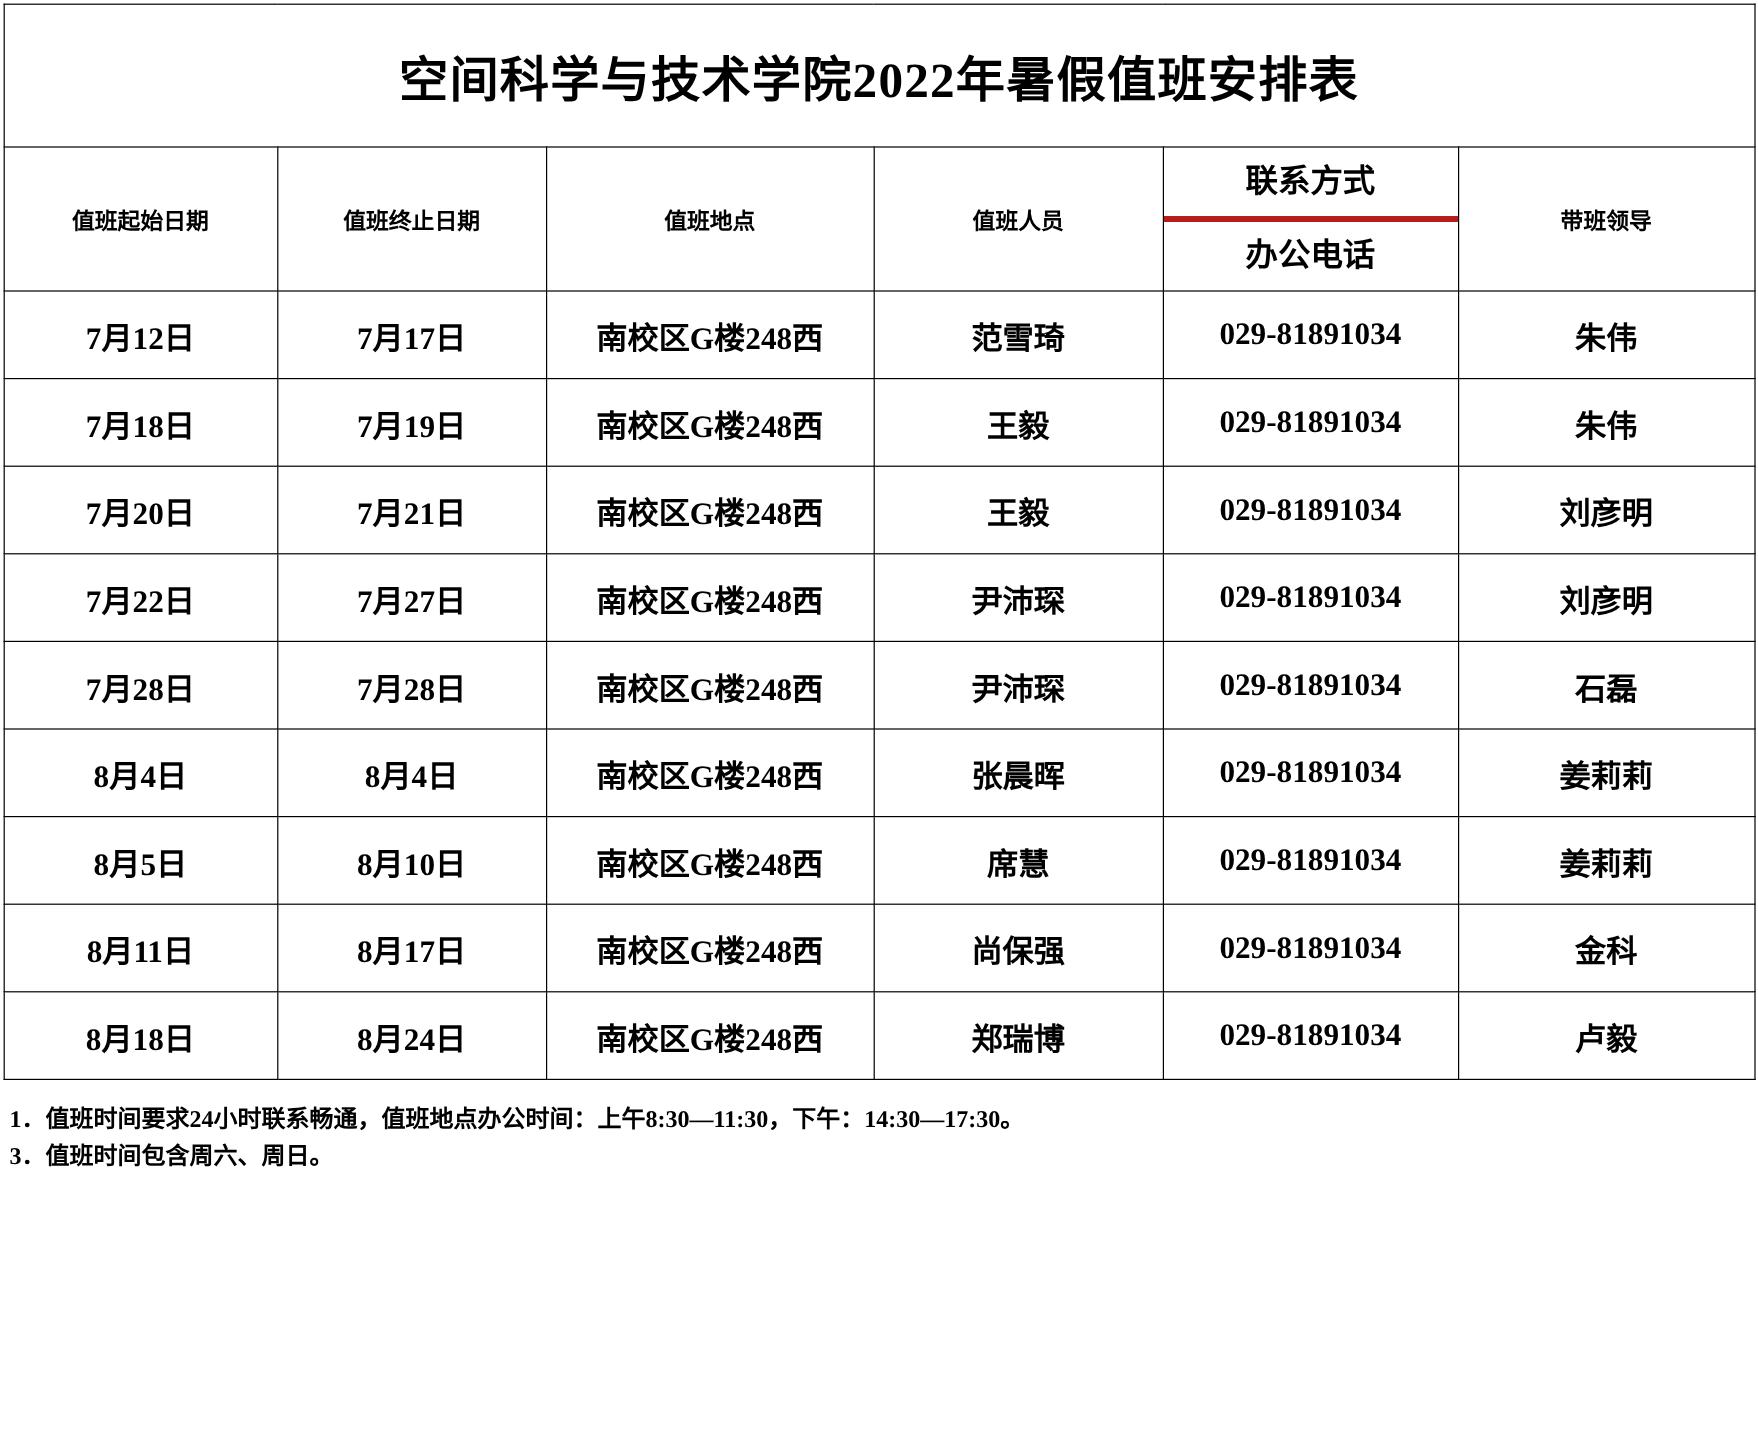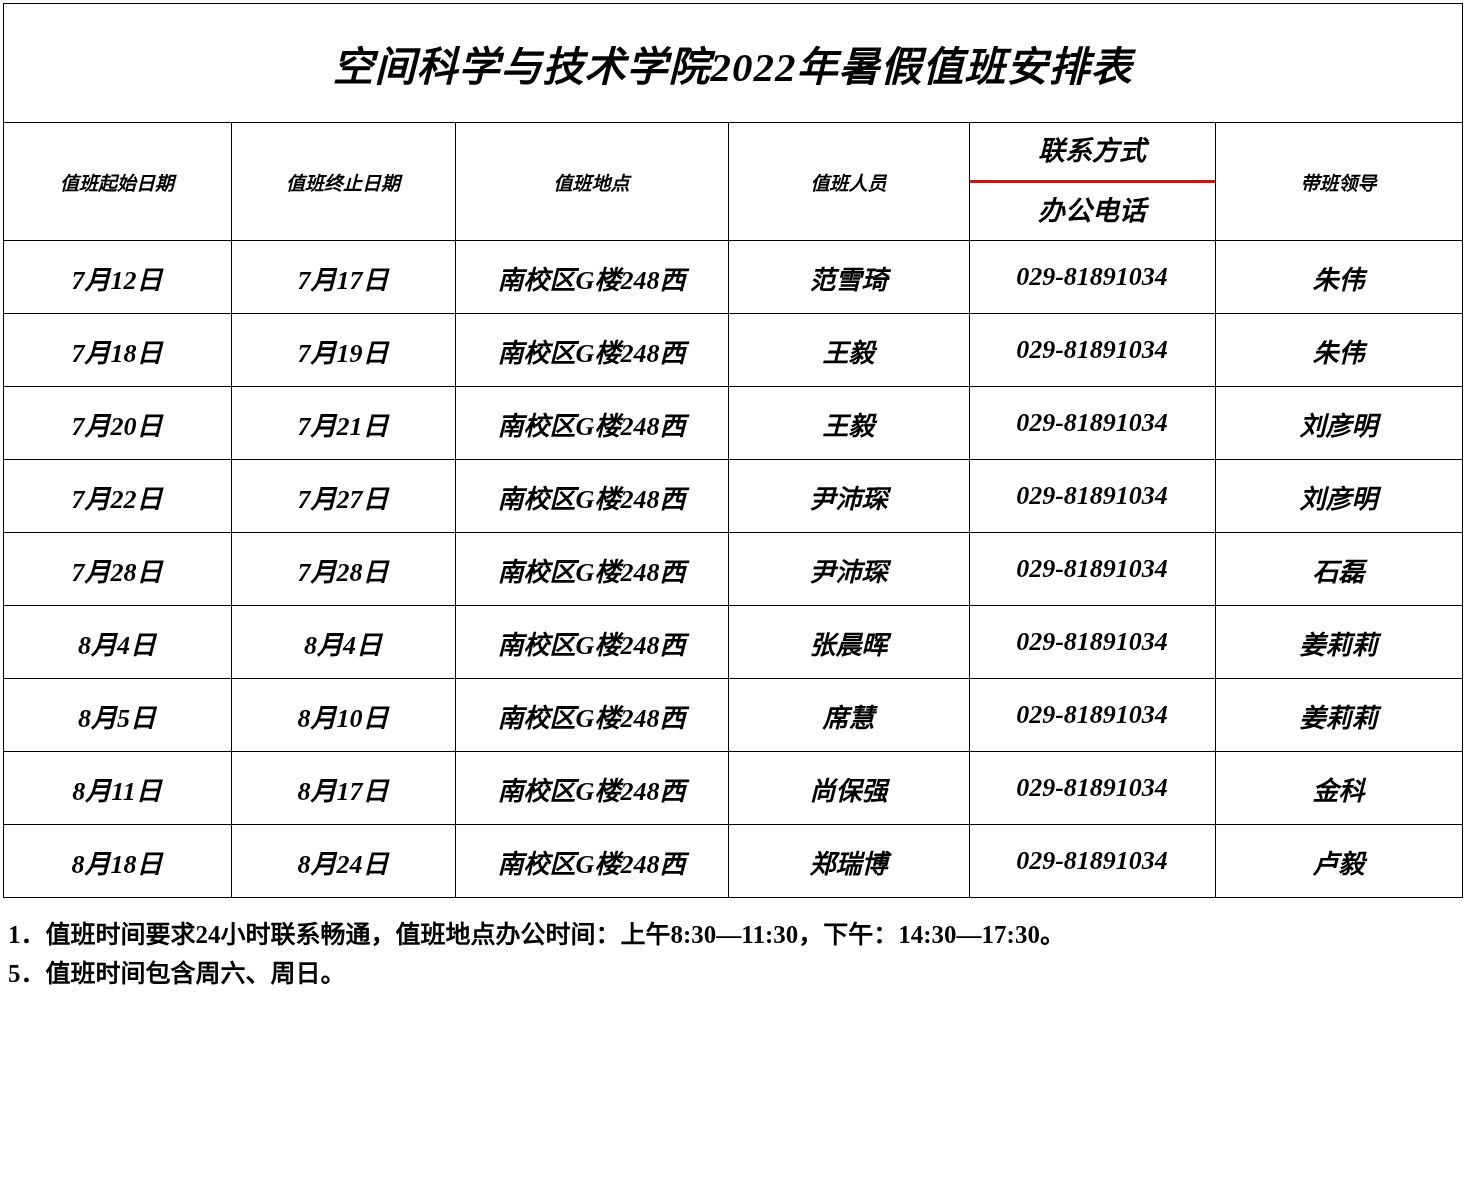--- a/index.html
+++ b/index.html
@@ -18,21 +18,20 @@
     width: 1465px;
     height: 1196px;
     position: relative;
     box-sizing: border-box;
   }
   table.sheet {
     border-collapse: collapse;
     width: 1459px;
     margin: 3px auto 0 auto;
     table-layout: fixed;
-    font-style: italic;
   }
   table.sheet td, table.sheet th {
     border: 1px solid #000000;
     padding: 0;
     text-align: center;
     vertical-align: middle;
     font-weight: bold;
     color: #000000;
   }
   .title-cell {
@@ -51,29 +50,29 @@
   }
   .hdr-split .top,
   .hdr-split .bot {
     height: 57px;
     line-height: 57px;
     font-size: 27px;
     font-weight: bold;
     display: block;
   }
   .hdr-split .top {
-    border-bottom: 3px solid #b91c1c;
+    border-bottom: 5px solid #b91c1c;
   }
   .body-row td {
     height: 72px;
     font-size: 26px;
   }
   .notes {
     margin: 18px 0 15px 8px;
-    font-size: 25px;
+    font-size: 20px;
     font-weight: bold;
     line-height: 1.55;
   }
   .notes div {
     white-space: nowrap;
   }
   .col-1 { width: 228px; }
   .col-2 { width: 224px; }
   .col-3 { width: 273px; }
   .col-4 { width: 241px; }
@@ -180,16 +179,16 @@
         <td>南校区G楼248西</td>
         <td>郑瑞博</td>
         <td>029-81891034</td>
         <td>卢毅</td>
       </tr>
     </tbody>
   </table>
 
   <div class="notes">
     <div>1．值班时间要求24小时联系畅通，值班地点办公时间：上午8:30—11:30，下午：14:30—17:30。</div>
-    <div>5．值班时间包含周六、周日。</div>
+    <div>3．值班时间包含周六、周日。</div>
   </div>
 
 </div>
 
 </body></html>

